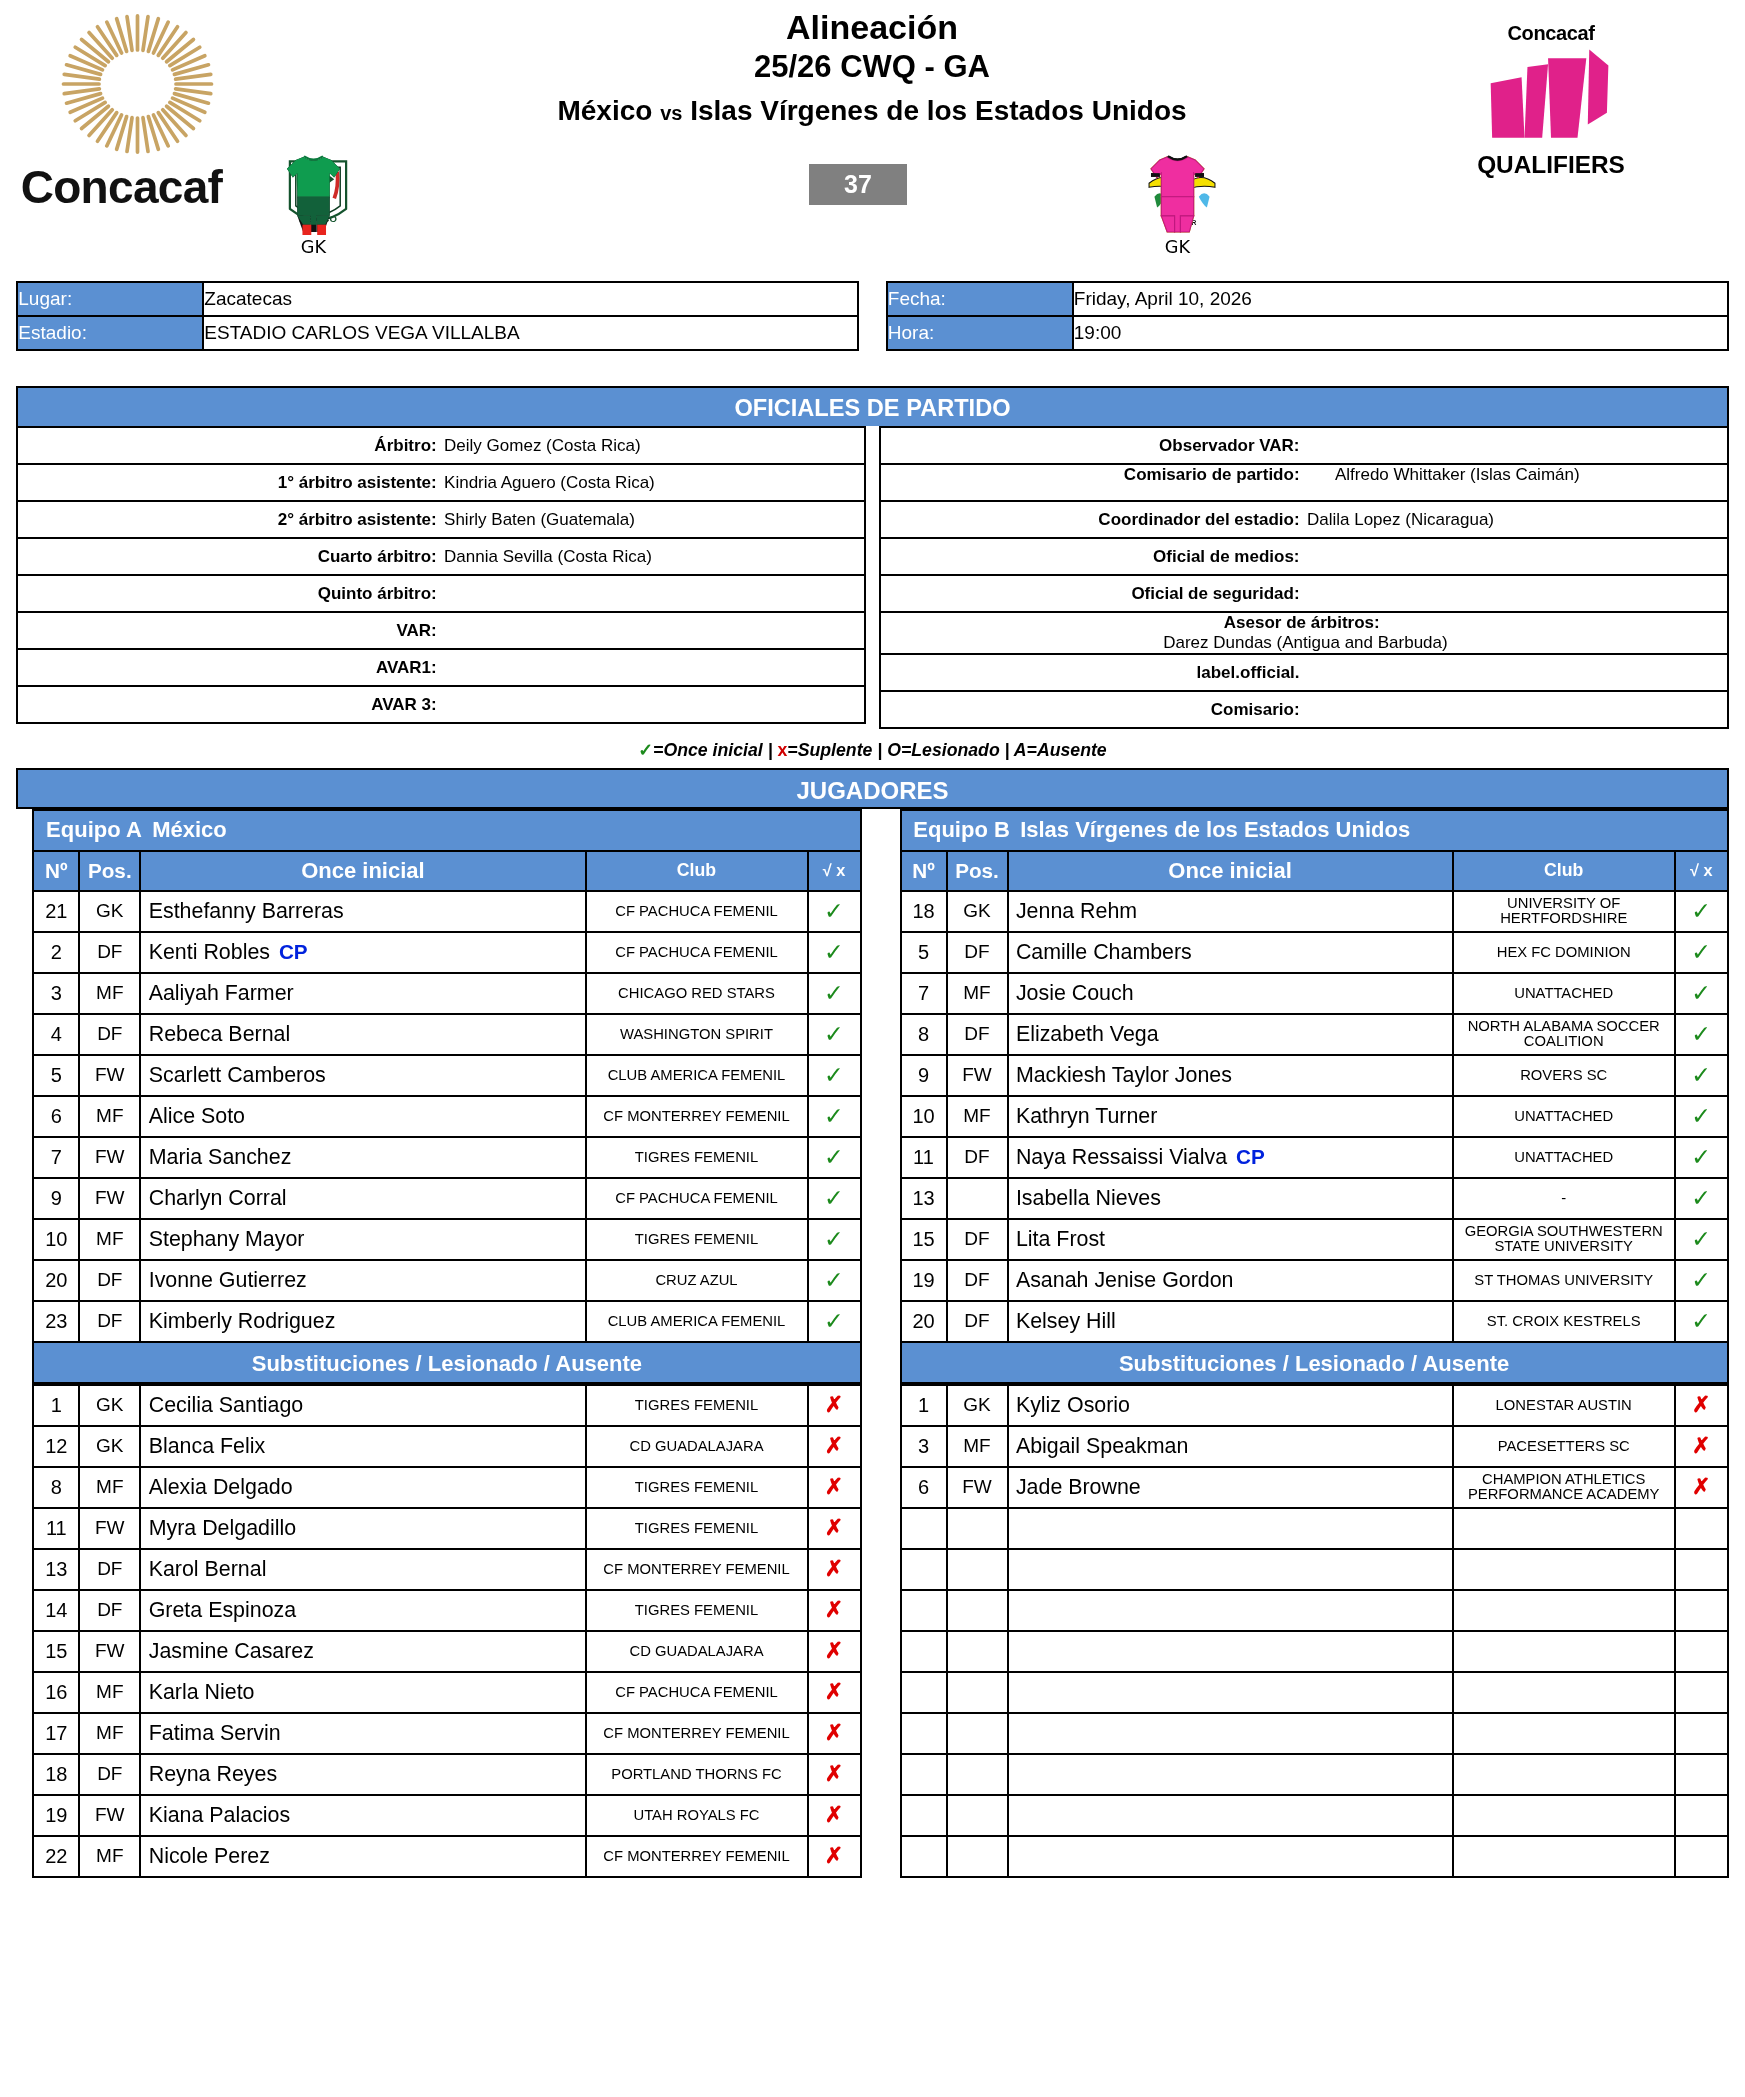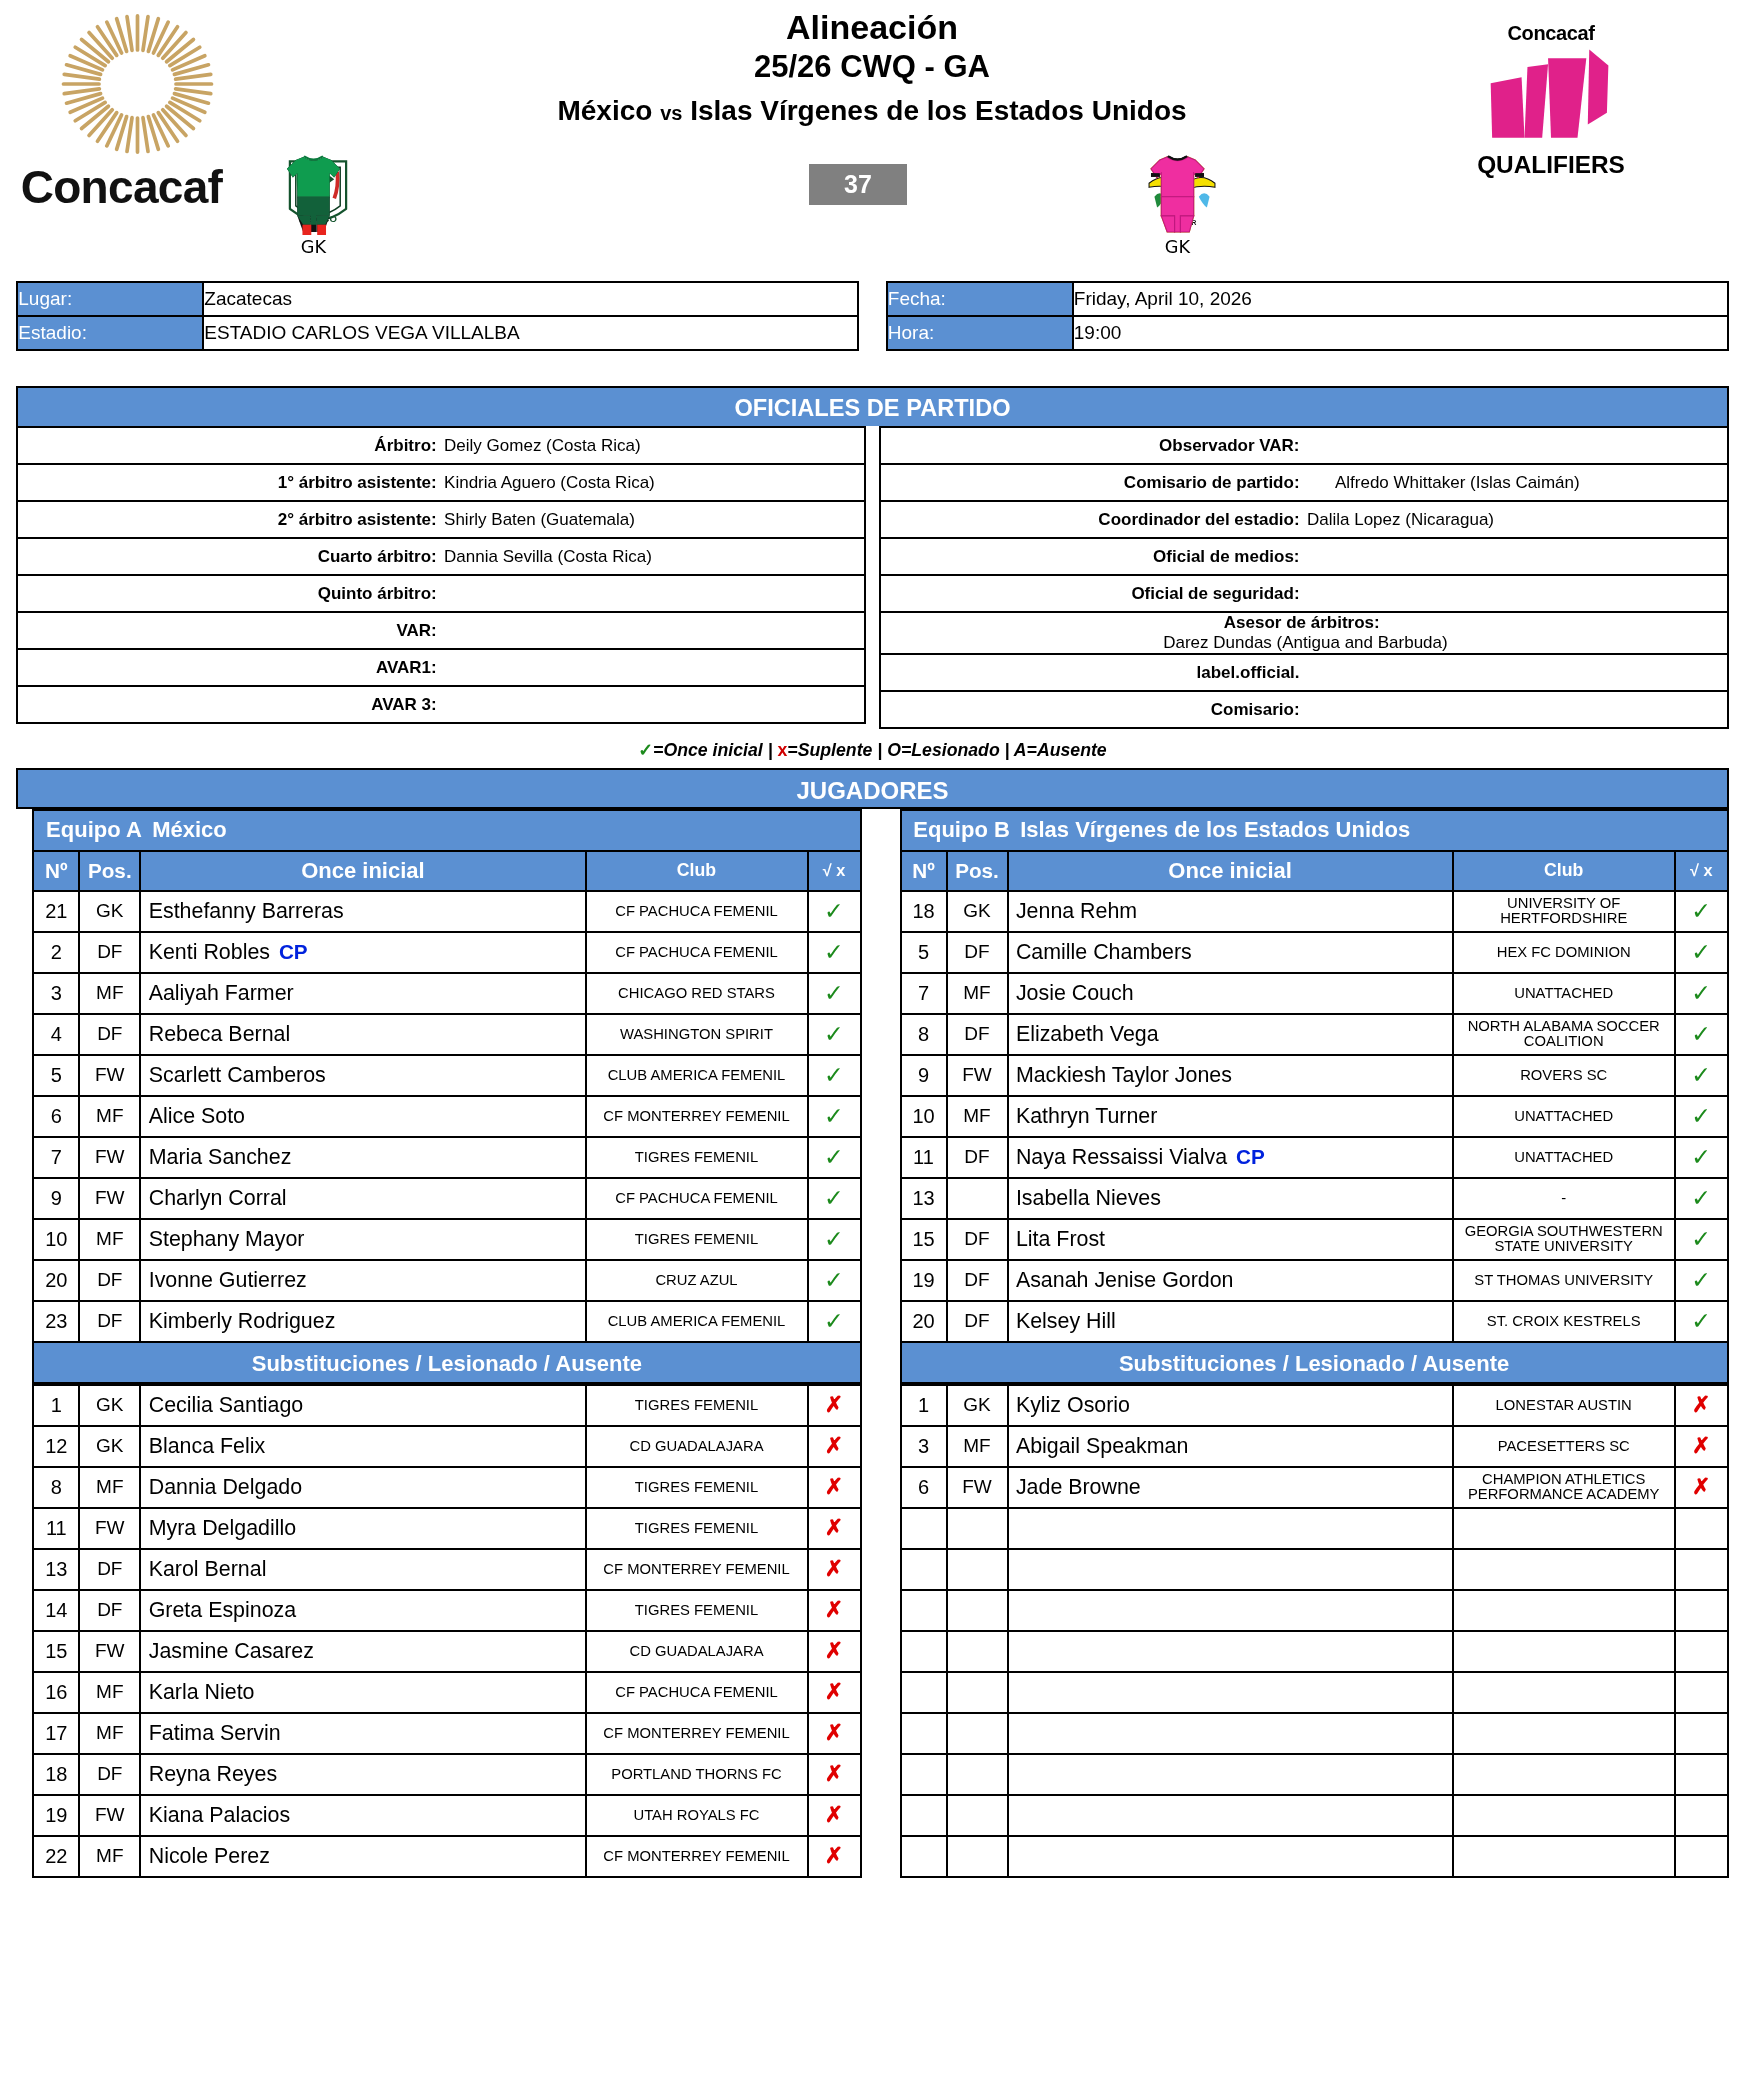--- a/index.html
+++ b/index.html
@@ -402,21 +402,21 @@
             <tr>
       <td class="off-cell">
         <div style="display:flex;align-items:center;height:100%;">
           <div style="flex:0 0 50%;text-align:right;font-weight:700;white-space:nowrap;padding-right:4.4px;">Observador VAR:</div>
           <div style="flex:1 1 auto;text-align:left;padding-left:3px;white-space:nowrap;"></div>
         </div>
       </td>
             </tr>
             <tr>
       <td class="off-cell">
-        <div style="display:flex;align-items:center;height:100%;">
+        <div style="display:flex;align-items:flex-start;height:100%;">
           <div style="flex:0 0 50%;text-align:right;font-weight:700;white-space:nowrap;padding-right:4.4px;">Comisario de partido:</div>
           <div style="flex:1 1 auto;text-align:left;padding-left:3px;white-space:nowrap;margin-left:28px;">Alfredo Whittaker (Islas Caimán)</div>
         </div>
       </td>
             </tr>
             <tr>
       <td class="off-cell">
         <div style="display:flex;align-items:center;height:100%;">
           <div style="flex:0 0 50%;text-align:right;font-weight:700;white-space:nowrap;padding-right:4.4px;">Coordinador del estadio:</div>
           <div style="flex:1 1 auto;text-align:left;padding-left:3px;white-space:nowrap;">Dalila Lopez (Nicaragua)</div>
@@ -600,21 +600,21 @@
             <tr>
       <td class="d-no">12</td>
       <td class="d-pos">GK</td>
       <td class="d-name">Blanca Felix</td>
       <td class="d-club">CD GUADALAJARA</td>
       <td class="d-chk"><span class="cross">✗</span></td>
     </tr>
             <tr>
       <td class="d-no">8</td>
       <td class="d-pos">MF</td>
-      <td class="d-name">Dannia Delgado</td>
+      <td class="d-name">Alexia Delgado</td>
       <td class="d-club">TIGRES FEMENIL</td>
       <td class="d-chk"><span class="cross">✗</span></td>
     </tr>
             <tr>
       <td class="d-no">11</td>
       <td class="d-pos">FW</td>
       <td class="d-name">Myra Delgadillo</td>
       <td class="d-club">TIGRES FEMENIL</td>
       <td class="d-chk"><span class="cross">✗</span></td>
     </tr>

